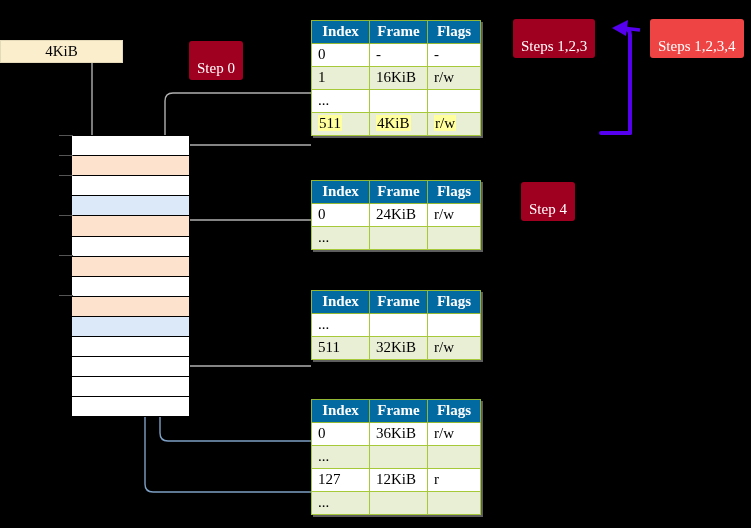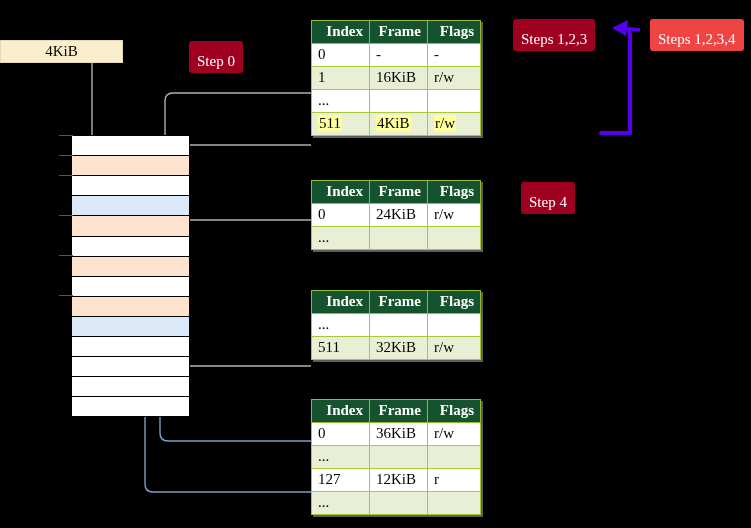--- a/index.html
+++ b/index.html
@@ -12,21 +12,21 @@
 
   
   svg.wires{position:absolute;left:0;top:0;width:751px;height:528px;overflow:visible;}
 
   
   .badge{
     position:absolute;
     color:#ffffff;
     font-size:15px;
     line-height:18px;
-    padding:11px 8px 3px 8px;
+    padding:18px 8px 3px 8px;
     border-radius:3px;
     white-space:nowrap;
     font-family:"Liberation Serif", serif;
   }
   .badge.red{background:#a00020;}
   .badge.blue{background:#ef4444;}
 
   
   .kib-box{
     position:absolute;
@@ -55,25 +55,25 @@
 
   
   .ptable{
     position:absolute;
     border-collapse:collapse;
     background:#ffffff;
     box-shadow:2px 2px 0 rgba(170,170,170,0.55);
     table-layout:fixed;
   }
   .ptable th{
-    background:#14532d;
+    background:#0369a1;
     color:#ffffff;
     font-weight:bold;
     font-size:15px;
-    text-align:right;
+    text-align:center;
     padding:2px 6px 3px 6px;
     border:1px solid #93b833;
     height:21px;
     box-sizing:border-box;
   }
   .ptable td{
     font-size:15px;
     padding:2px 6px 3px 6px;
     border:1px solid #a5c939;
     height:23px;

